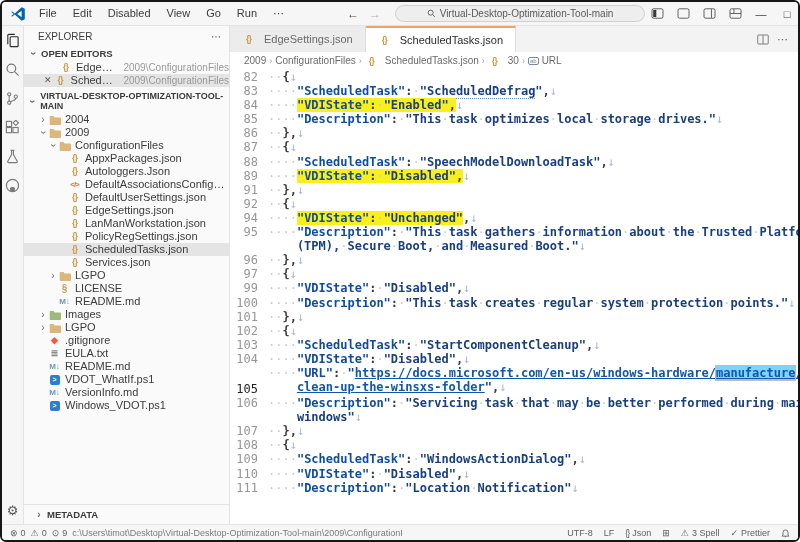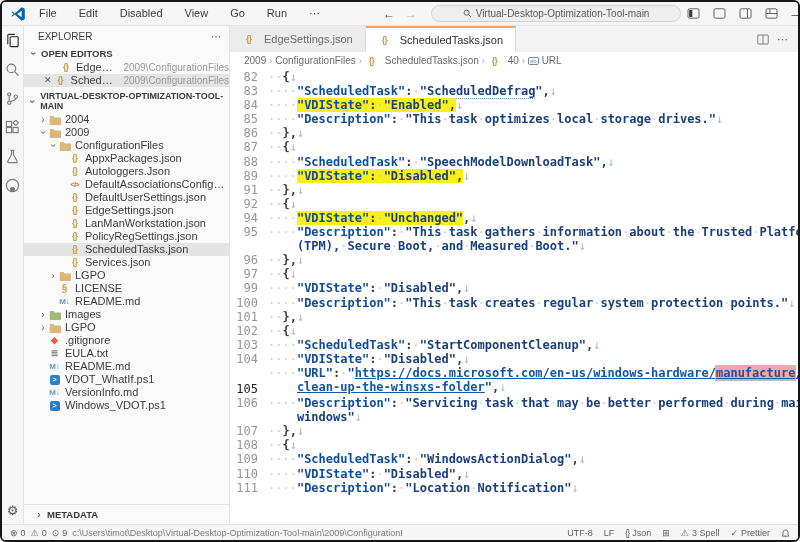--- a/index.html
+++ b/index.html
@@ -5,21 +5,21 @@
   * { margin:0; padding:0; box-sizing:border-box; }
   html,body { background:#fff; }
   .window{
     width:800px;height:542px;border:2px solid #161616;border-radius:6px;
     overflow:hidden;display:flex;flex-direction:column;background:#fff;
     font-family:"Liberation Sans",sans-serif;color:#3b3b3b;
   }
   
   .titlebar{height:24px;background:#f6f6f6;border-bottom:1px solid #e3e3e3;display:flex;align-items:center;flex:0 0 auto;}
   .vscode-logo{width:16px;height:16px;margin:0 6px 0 8px;flex:0 0 auto;}
-  .menus{display:flex;gap:8px;font-size:11px;color:#3b3b3b;}
+  .menus{display:flex;gap:2px;font-size:11px;color:#3b3b3b;}
   .menus span{padding:2px 7px;border-radius:4px;cursor:default;}
   .nav-arrows{display:flex;gap:10px;margin-left:56px;font-size:12px;color:#4b4b4b;}
   .nav-arrows .fwd{color:#b0b0b0;}
   .cmd-center{flex:0 0 auto;margin-left:14px;width:250px;height:17px;background:#eeeeee;border:1px solid #d0d0d0;
     border-radius:9px;display:flex;align-items:center;justify-content:center;font-size:10px;color:#5a5a5a;gap:4px;}
   .win-controls{margin-left:auto;display:flex;align-items:center;gap:2px;padding-right:6px;}
   .win-controls .wc{width:24px;height:20px;display:flex;align-items:center;justify-content:center;color:#3b3b3b;font-size:11px;}
   
   .main{flex:1 1 auto;display:flex;min-height:0;}
   .activitybar{width:22px;background:#f6f6f6;border-right:1px solid #e3e3e3;display:flex;flex-direction:column;align-items:center;padding-top:6px;gap:13px;flex:0 0 auto;}
@@ -65,21 +65,21 @@
   .ct{flex:1;min-width:0;}
   .k{color:var(--json_key);}
   .v{color:var(--json_value);}
   .p{color:var(--json_punct);}
   .u{color:var(--json_null);}
   .l{color:var(--link);text-decoration:underline;}
   .ws,.dot{color:#c9c9c9;font-weight:400;}
   .eol{color:#a9b6cf;font-weight:400;}
   .hl{background:var(--highlight);}
   .sq{border-bottom:1.5px dotted #5b96dd;}
-  .bx{background:#fca5a5;outline:1px solid #b9bec6;text-align:center;}
+  .bx{background:#7dd3fc;outline:1px solid #b9bec6;text-align:center;}
   .wrapsp{display:inline-block;}
   
   .statusbar{height:16px;background:#f6f6f6;border-top:1px solid #e3e3e3;display:flex;align-items:center;font-size:9px;color:#616161;padding:0 8px;flex:0 0 auto;gap:5px;}
   .sb-item{display:flex;align-items:center;gap:3px;white-space:nowrap;}
   .sb-path{color:#7a7a7a;overflow:hidden;text-overflow:ellipsis;max-width:330px;}
   .statusbar .right{margin-left:auto;display:flex;gap:11px;align-items:center;}
   svg{display:block;}
 </style>
 </head>
 <body>
@@ -397,21 +397,21 @@
             <span>ConfigurationFiles</span>
           </span>
           <span class="sep">›</span>
           <span class="bc-item">
             <span class="fi ic-braces">{}</span>
             <span>ScheduledTasks.json</span>
           </span>
           <span class="sep">›</span>
           <span class="bc-item">
             <span class="fi ic-braces">{}</span>
-            <span>40</span>
+            <span>30</span>
           </span>
           <span class="sep">›</span>
           <span class="bc-item">
             <span class="ic-strsym">ab</span>
             <span>URL</span>
           </span>
         </div>
       <div class="code" id="code">
           <div class="code-line"><span class="ln">82</span><span class="ct"><span class="ws">··</span><span class="p">{</span><span class="eol">↓</span></span></div>
           <div class="code-line"><span class="ln">83</span><span class="ct"><span class="ws">····</span><span class="k">"ScheduledTask"</span><span class="p">:<span class="dot">·</span></span><span class="v">"</span><span class="v sq">ScheduledDefrag</span><span class="v">"</span><span class="p">,</span><span class="eol">↓</span></span></div>

